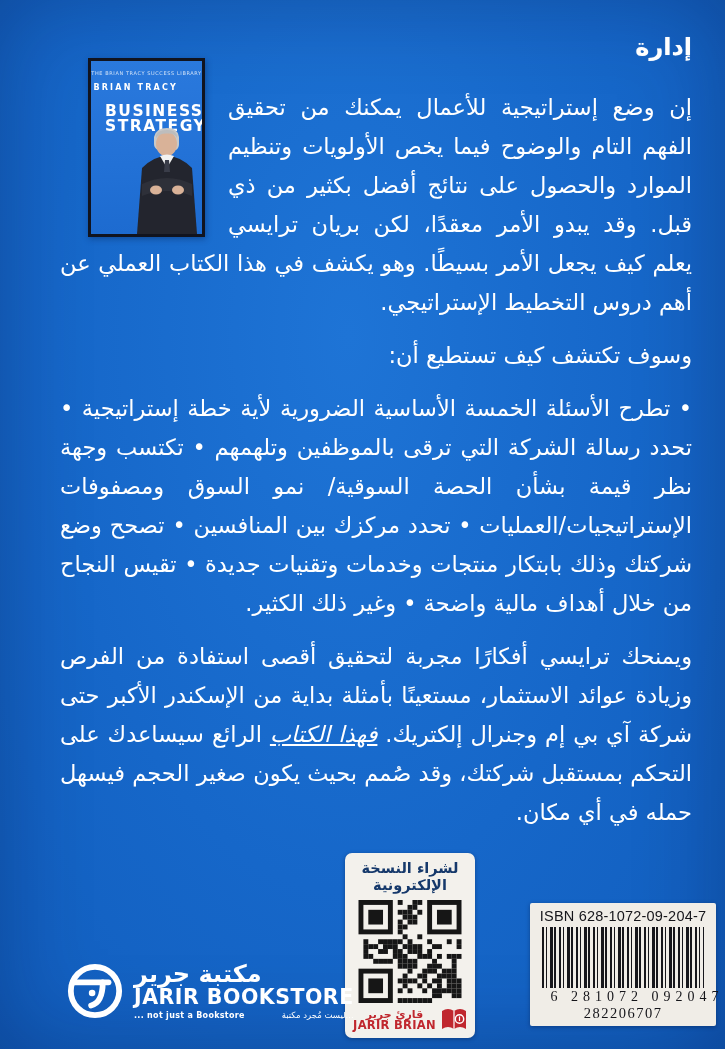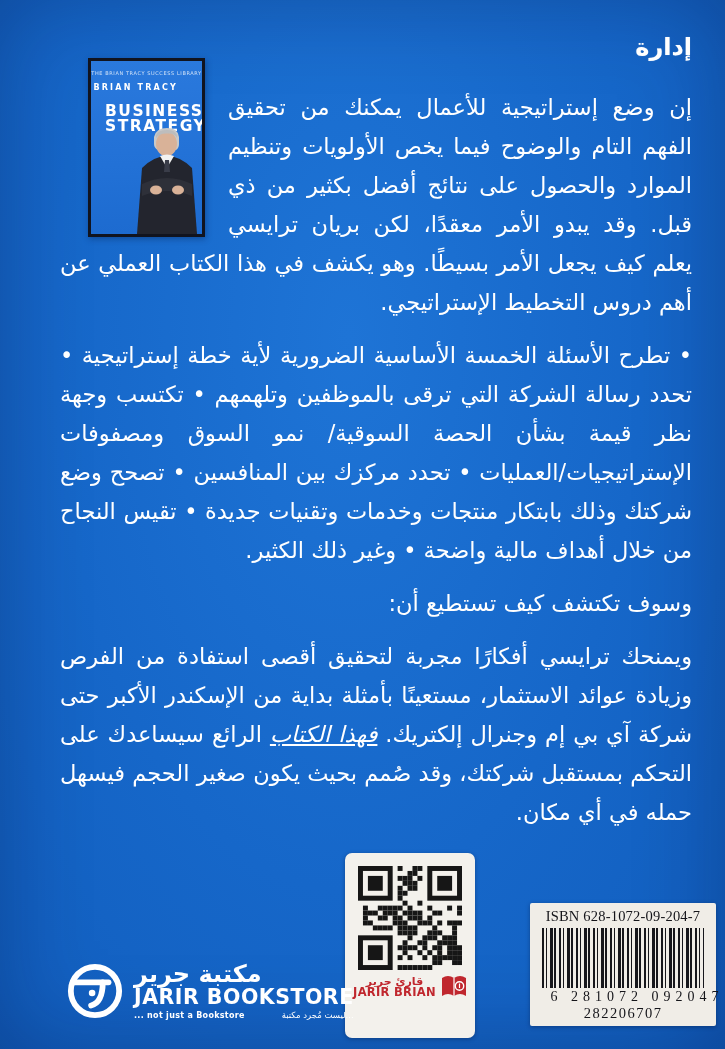--- a/index.html
+++ b/index.html
@@ -73,21 +73,21 @@
   .reader-en{color:#c0272e;font-weight:700;font-size:11.5px;letter-spacing:.3px;white-space:nowrap;}
   
   .barcode-panel{
     position:absolute;left:530px;top:903px;width:186px;height:123px;
     background:#f0ede7;border-radius:2px;
     box-shadow:0 1px 4px rgba(0,20,60,.4);
     display:flex;flex-direction:column;align-items:center;
     box-sizing:border-box;padding:5px 8px 4px;
   }
   .isbn-label{
-    font-family:Liberation Serif, serif;
+    font-family:Liberation Sans, sans-serif;
     color:#15151a;font-size:14.5px;white-space:nowrap;letter-spacing:.2px;
   }
   .bars{
     margin-top:3px;width:162px;height:62px;
     background:repeating-linear-gradient(90deg,
       #17171c 0 2px, transparent 2px 4px,
       #17171c 4px 5px, transparent 5px 8px,
       #17171c 8px 11px, transparent 11px 12px,
       #17171c 12px 14px, transparent 14px 17px);
   }
@@ -141,26 +141,30 @@
       <path d="M31 32 L35 32 L36 44 L30 44 Z" fill="#3a3d49"></path>
       <path d="M8 56 Q33 44 58 56 L58 68 Q33 58 8 68 Z" fill="#2e3039"></path>
       <ellipse cx="22" cy="62" rx="6" ry="4.5" fill="#d9b298"></ellipse>
       <ellipse cx="44" cy="62" rx="6" ry="4.5" fill="#d9b298"></ellipse>
     </svg>
   </div>
 
   <div class="content">
     <div class="float-spacer"></div>
     <p>إن وضع إستراتيجية للأعمال يمكنك من تحقيق الفهم التام والوضوح فيما يخص الأولويات وتنظيم الموارد والحصول على نتائج أفضل بكثير من ذي قبل. وقد يبدو الأمر معقدًا، لكن بريان ترايسي يعلم كيف يجعل الأمر بسيطًا. وهو يكشف في هذا الكتاب العملي عن أهم دروس التخطيط الإستراتيجي.</p>
+    <p>وسوف تكتشف كيف تستطيع أن:</p>
     <p>• تطرح الأسئلة الخمسة الأساسية الضرورية لأية خطة إستراتيجية • تحدد رسالة الشركة التي ترقى بالموظفين وتلهمهم • تكتسب وجهة نظر قيمة بشأن الحصة السوقية/ نمو السوق ومصفوفات الإستراتيجيات/العمليات • تحدد مركزك بين المنافسين • تصحح وضع شركتك وذلك بابتكار منتجات وخدمات وتقنيات جديدة • تقيس النجاح من خلال أهداف مالية واضحة • وغير ذلك الكثير.</p>
-    <p>وسوف تكتشف كيف تستطيع أن:</p>
     <p><span>ويمنحك ترايسي أفكارًا مجربة لتحقيق أقصى استفادة من الفرص وزيادة عوائد الاستثمار، مستعينًا بأمثلة بداية من الإسكندر الأكبر حتى شركة آي بي إم وجنرال إلكتريك. </span><i>فهذا الكتاب</i><span> الرائع سيساعدك على التحكم بمستقبل شركتك، وقد صُمم بحيث يكون صغير الحجم فيسهل حمله في أي مكان.</span></p>
   </div>
 
   <div class="qr-panel">
+    <div class="qr-caption">
+      <div>لشراء النسخة</div>
+      <div>الإلكترونية</div>
+    </div>
     <svg id="qr-svg" class="qr-code" viewBox="0 0 84 84">
         <rect x="0" y="0" width="28" height="28"></rect>
         <rect x="4" y="4" width="20" height="20" fill="#f3f1ec"></rect>
         <rect x="8" y="8" width="12" height="12"></rect>
         <rect x="56" y="0" width="28" height="28"></rect>
         <rect x="60" y="4" width="20" height="20" fill="#f3f1ec"></rect>
         <rect x="64" y="8" width="12" height="12"></rect>
         <rect x="0" y="56" width="28" height="28"></rect>
         <rect x="4" y="60" width="20" height="20" fill="#f3f1ec"></rect>
         <rect x="8" y="64" width="12" height="12"></rect>

